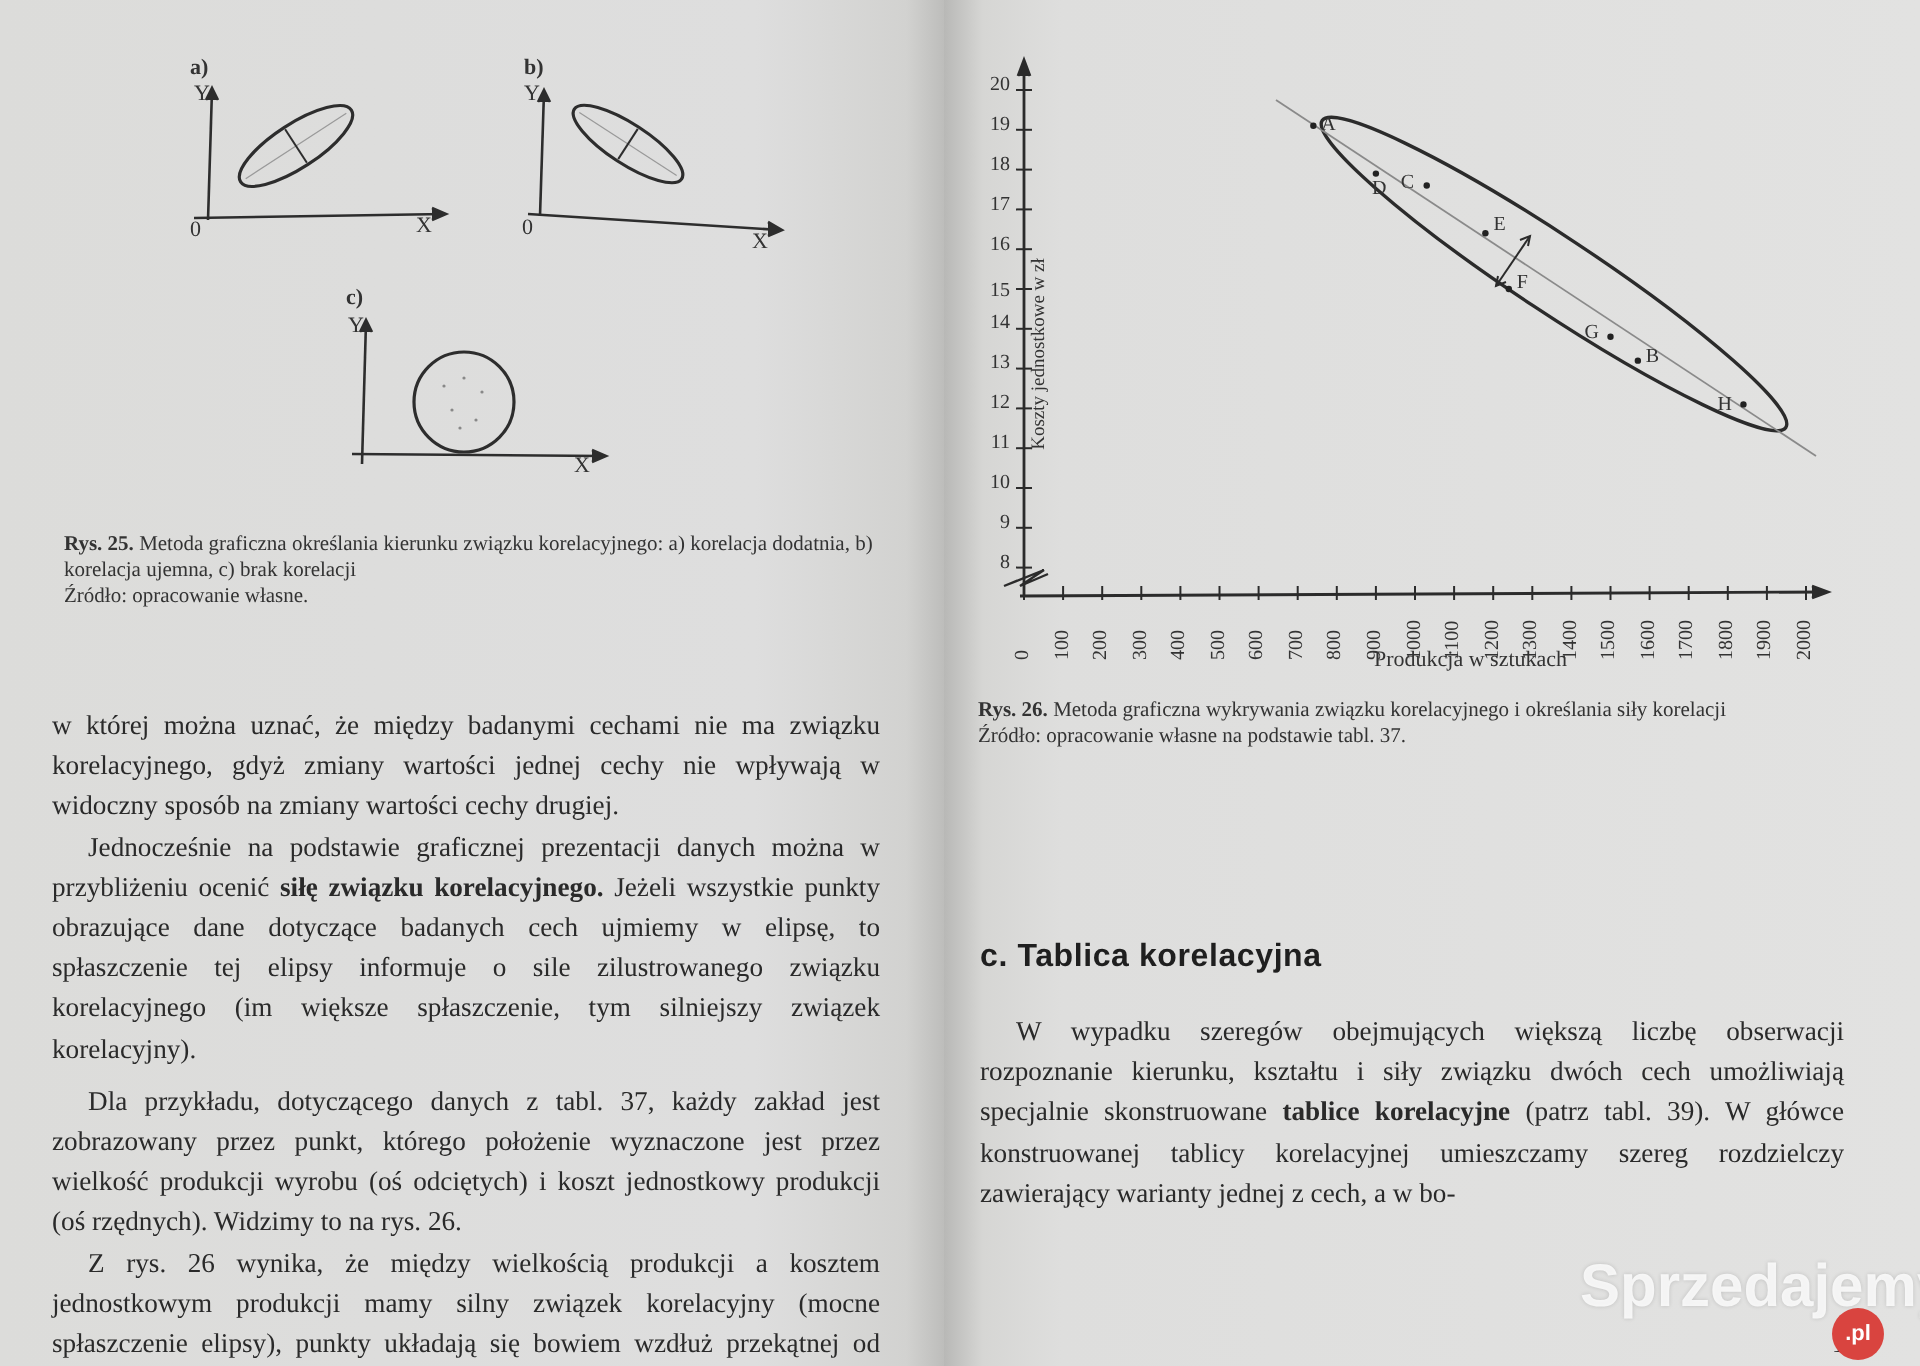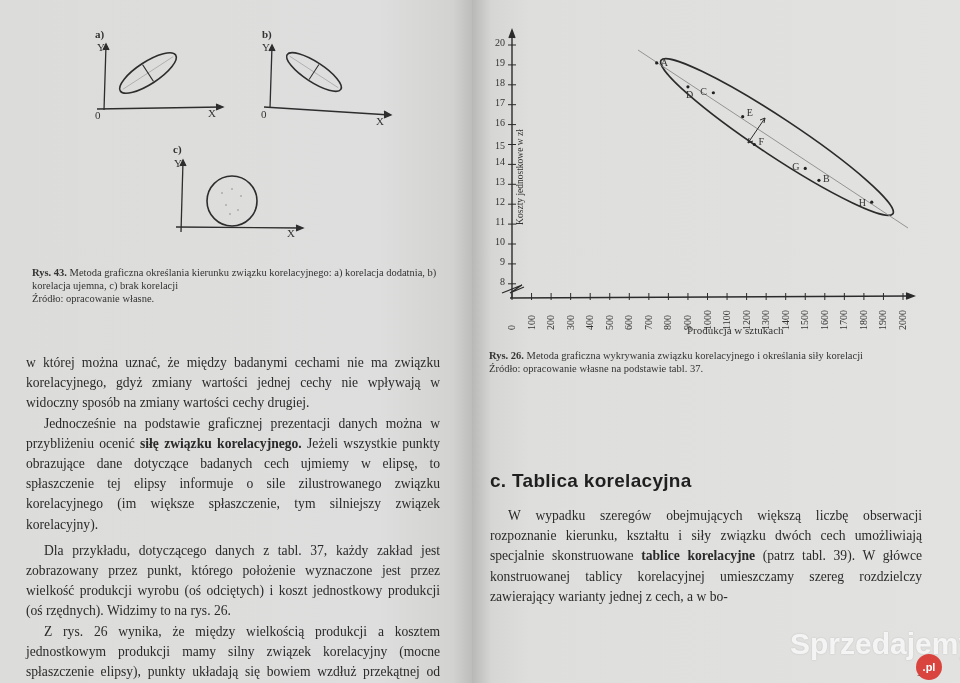--- a/index.html
+++ b/index.html
@@ -7,21 +7,21 @@
   .page{position:absolute;top:0;height:683px;}
   .page-left{left:0;width:472px;background:linear-gradient(90deg,#dcdcda 0%,#dedede 80%,#d2d2d0 96%,#bdbdbb 100%);}
   .page-right{left:472px;width:488px;background:linear-gradient(90deg,#b8b8b6 0%,#d6d6d4 4%,#dededd 12%,#e2e2e1 100%);}
   .abs{position:absolute;}
   svg{position:absolute;overflow:visible;}
   .caption{font-size:10.5px;line-height:13px;color:#333;}
   .caption b{font-weight:bold;}
   .body-text{font-size:13.6px;line-height:20.2px;text-align:justify;color:#2a2a2a;}
   .body-text p{margin:0;}
   .indent{text-indent:18px;}
-  .heading{font-family:"Liberation Sans","DejaVu Sans",sans-serif;font-weight:bold;font-size:19px;color:#1f1f1f;letter-spacing:0.3px;}
+  .heading{font-family:"Liberation Sans","DejaVu Sans",sans-serif;font-weight:bold;font-size:16px;color:#1f1f1f;letter-spacing:0.3px;}
   .tick-y{position:absolute;font-size:10px;color:#333;width:20px;text-align:right;}
   .tick-x{position:absolute;font-size:10px;color:#333;transform-origin:left top;transform:rotate(-90deg);white-space:nowrap;}
   .axis-lbl{position:absolute;font-size:11px;color:#333;white-space:nowrap;}
   .pt-lbl{position:absolute;font-size:10px;color:#333;}
   .page-num{position:absolute;font-size:13px;color:#333;}
   .watermark{position:absolute;font-family:"Liberation Sans","DejaVu Sans",sans-serif;font-weight:bold;font-size:30px;color:rgba(255,255,255,0.82);letter-spacing:0px;text-shadow:0 0 2px rgba(0,0,0,0.15);}
   .wm-badge{position:absolute;width:26px;height:26px;border-radius:50%;background:#d9443f;color:#fff;font-family:"Liberation Sans","DejaVu Sans",sans-serif;font-weight:bold;font-size:11px;line-height:26px;text-align:center;}
   .fig-lbl{position:absolute;font-size:11px;font-weight:bold;color:#333;}
   .ax-letter{position:absolute;font-size:11px;color:#333;}
 </style>
@@ -81,21 +81,21 @@
     <span class="fig-lbl" style="left:262px;top:28px;">b)</span>
     <span class="ax-letter" style="left:262px;top:41px;">Y</span>
     <span class="ax-letter" style="left:261px;top:108px;">0</span>
     <span class="ax-letter" style="left:376px;top:115px;">X</span>
     <span class="fig-lbl" style="left:173px;top:143px;">c)</span>
     <span class="ax-letter" style="left:174px;top:157px;">Y</span>
     <span class="ax-letter" style="left:287px;top:227px;">X</span>
   </div>
 
   <div class="abs caption" style="left:32px;top:266px;width:410px;">
-    <b>Rys. 43.</b>
+    <b>Rys. 25.</b>
     <span>Metoda graficzna określania kierunku związku korelacyjnego: a) korelacja dodatnia, b) korelacja ujemna, c) brak korelacji</span><br>
     <span>Źródło: opracowanie własne.</span>
   </div>
 
   <div class="abs body-text" style="left:26px;top:353px;width:414px;">
     <p>w której można uznać, że między badanymi cechami nie ma związku korelacyjnego, gdyż zmiany wartości jednej cechy nie wpływają w widoczny sposób na zmiany wartości cechy drugiej.</p>
     <p class="indent"><span>Jednocześnie na podstawie graficznej prezentacji danych można w przybliżeniu ocenić </span><b>siłę związku korelacyjnego.</b><span> Jeżeli wszystkie punkty obrazujące dane dotyczące badanych cech ujmiemy w elipsę, to spłaszczenie tej elipsy informuje o sile zilustrowanego związku korelacyjnego (im większe spłaszczenie, tym silniejszy związek korelacyjny).</span></p>
     <p class="indent" style="margin-top:6px;">Dla przykładu, dotyczącego danych z tabl. 37, każdy zakład jest zobrazowany przez punkt, którego położenie wyznaczone jest przez wielkość produkcji wyrobu (oś odciętych) i koszt jednostkowy produkcji (oś rzędnych). Widzimy to na rys. 26.</p>
     <p class="indent">Z rys. 26 wynika, że między wielkością produkcji a kosztem jednostkowym produkcji mamy silny związek korelacyjny (mocne spłaszczenie elipsy), punkty układają się bowiem wzdłuż przekątnej od lewego górnego do prawego dolnego rogu obszaru, w którym mieszczą się punkty wykresu.</p>
   </div>

